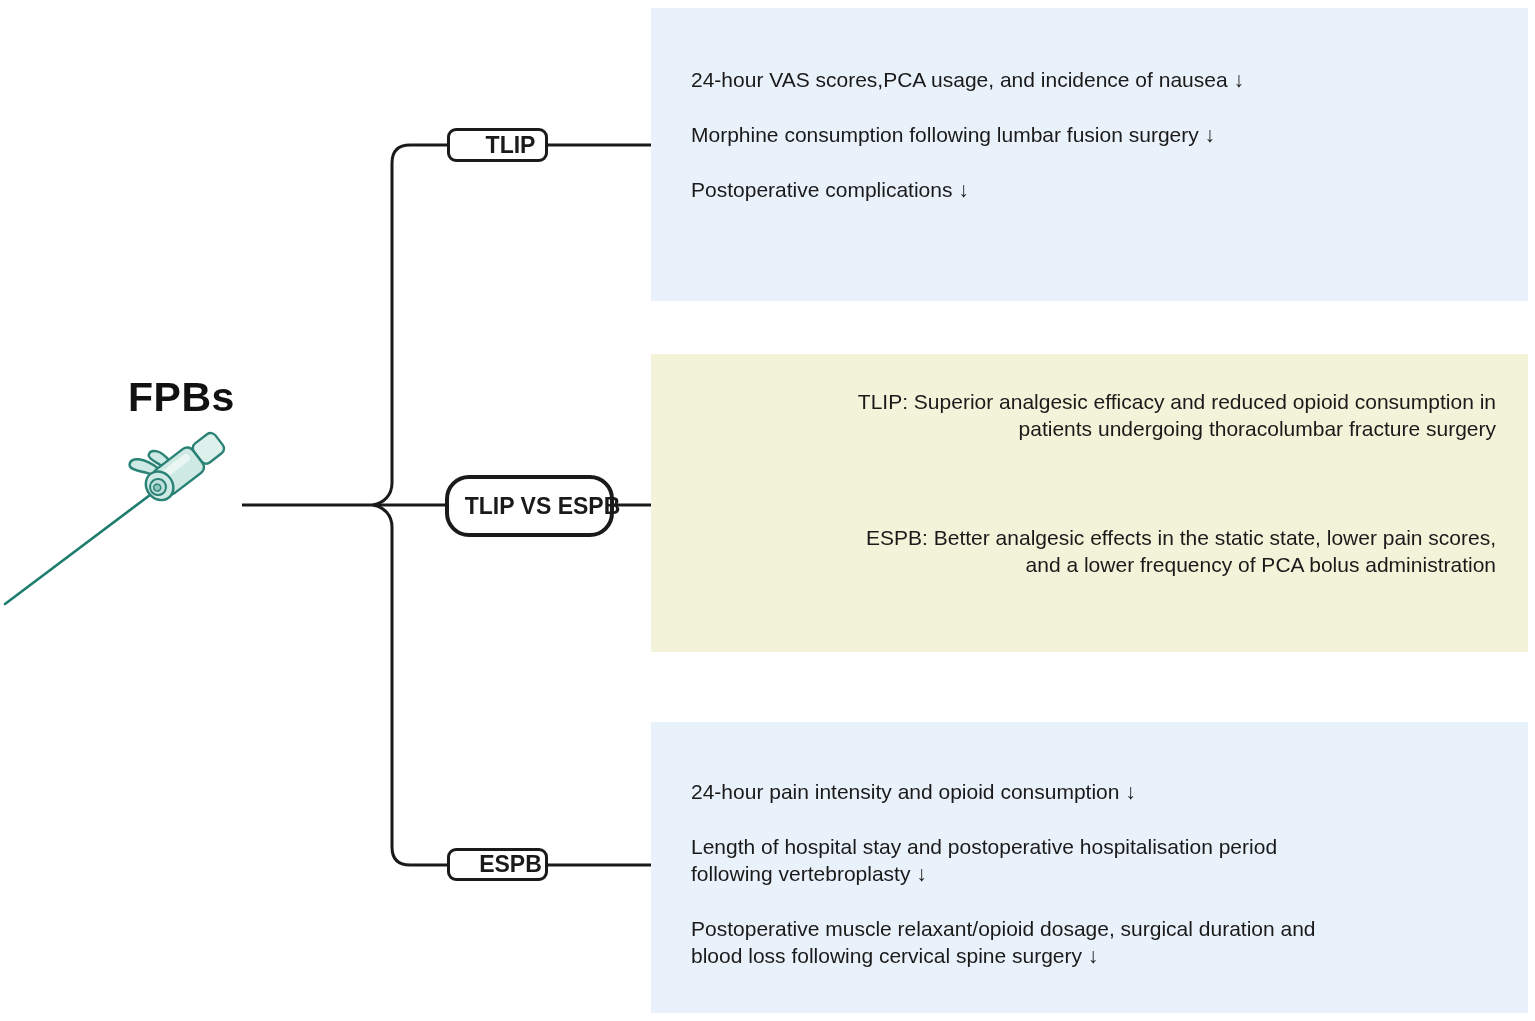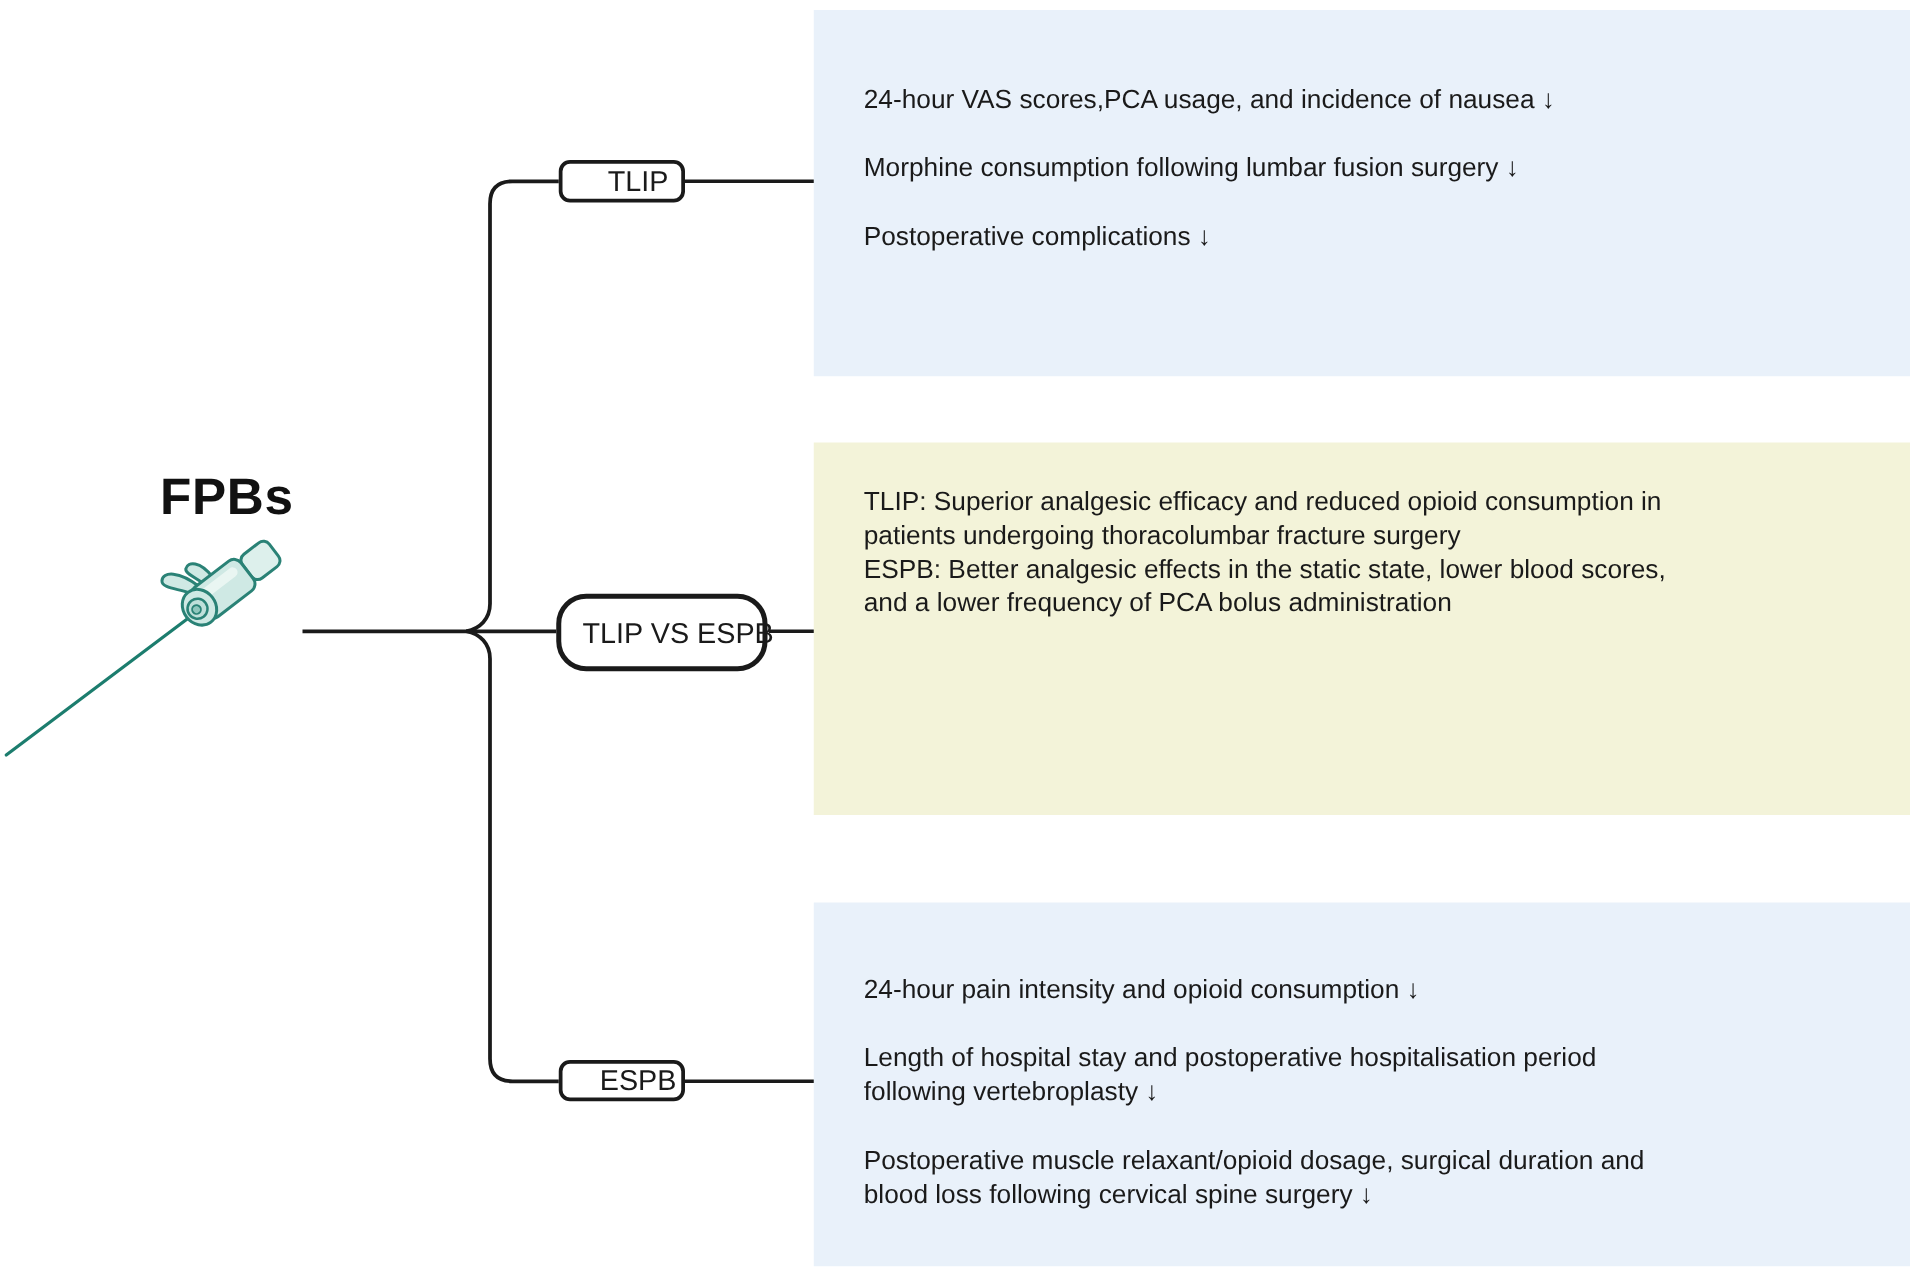--- a/index.html
+++ b/index.html
@@ -8,31 +8,31 @@
     font-family:"Liberation Sans","DejaVu Sans",sans-serif;color:#1a1a1a;
   }
   .overlay{position:absolute;left:0;top:0;width:1535px;height:1021px;}
   .root-label{
     position:absolute;left:128px;top:374px;font-size:41px;font-weight:700;
     letter-spacing:0.5px;color:#111;
   }
   .node{
     position:absolute;display:flex;align-items:center;justify-content:center;
     background:#ffffff;border:3.5px solid #1a1a1a;border-radius:9px;
-    font-weight:400;font-size:23px;box-sizing:border-box;white-space:nowrap;padding-left:26px;
+    font-weight:700;font-size:23px;box-sizing:border-box;white-space:nowrap;padding-left:26px;
   }
   .node-tlip{left:447px;top:128px;width:101px;height:34px;}
   .node-tlip-vs-espb{left:445px;top:475px;width:169px;height:62px;border-width:4px;border-radius:24px;align-items:center;}
   .node-espb{left:447px;top:848px;width:101px;height:33px;}
   .panel{
     position:absolute;left:651px;width:877px;box-sizing:border-box;
     padding-left:40px;padding-right:32px;display:flex;flex-direction:column;
   }
   .panel-tlip{top:8px;height:293px;background:#e9f1fa;padding-top:58px;gap:28px;}
-  .panel-vs{top:354px;height:298px;background:#f3f3d9;padding-top:34px;}
+  .panel-vs{top:354px;height:298px;background:#f3f3d9;padding-top:34px;gap:82px;text-align:right;}
   .panel-espb{top:722px;height:291px;background:#e9f1fa;padding-top:56px;gap:28px;}
   .panel p{margin:0;font-size:21px;line-height:27px;color:#1a1a1a;}
 </style>
 </head>
 <body>
 
 <div class="canvas">
 
   <svg class="overlay" width="1535" height="1021" viewBox="0 0 1535 1021" fill="none">
 
@@ -91,21 +91,21 @@
       <p>Postoperative complications ↓</p>
     </div>
   </section>
 
   <section class="panel panel-vs">
     <div>
       <p>TLIP: Superior analgesic efficacy and reduced opioid consumption in</p>
       <p>patients undergoing thoracolumbar fracture surgery</p>
     </div>
     <div>
-      <p>ESPB: Better analgesic effects in the static state, lower blood scores,</p>
+      <p>ESPB: Better analgesic effects in the static state, lower pain scores,</p>
       <p>and a lower frequency of PCA bolus administration</p>
     </div>
   </section>
 
   <section class="panel panel-espb">
     <div>
       <p>24-hour pain intensity and opioid consumption ↓</p>
     </div>
     <div>
       <p>Length of hospital stay and postoperative hospitalisation period</p>

